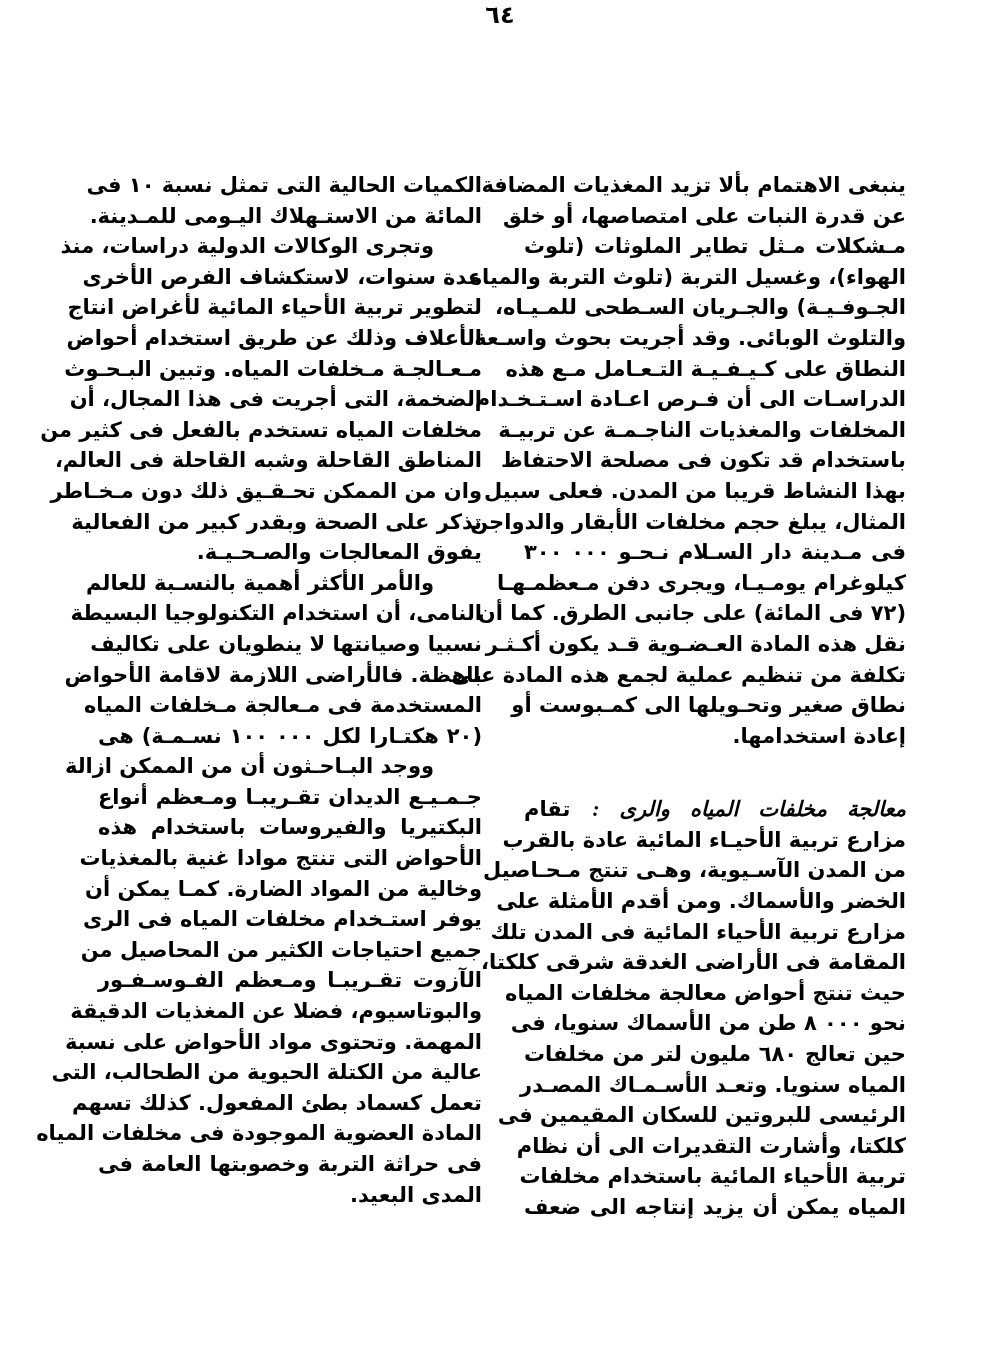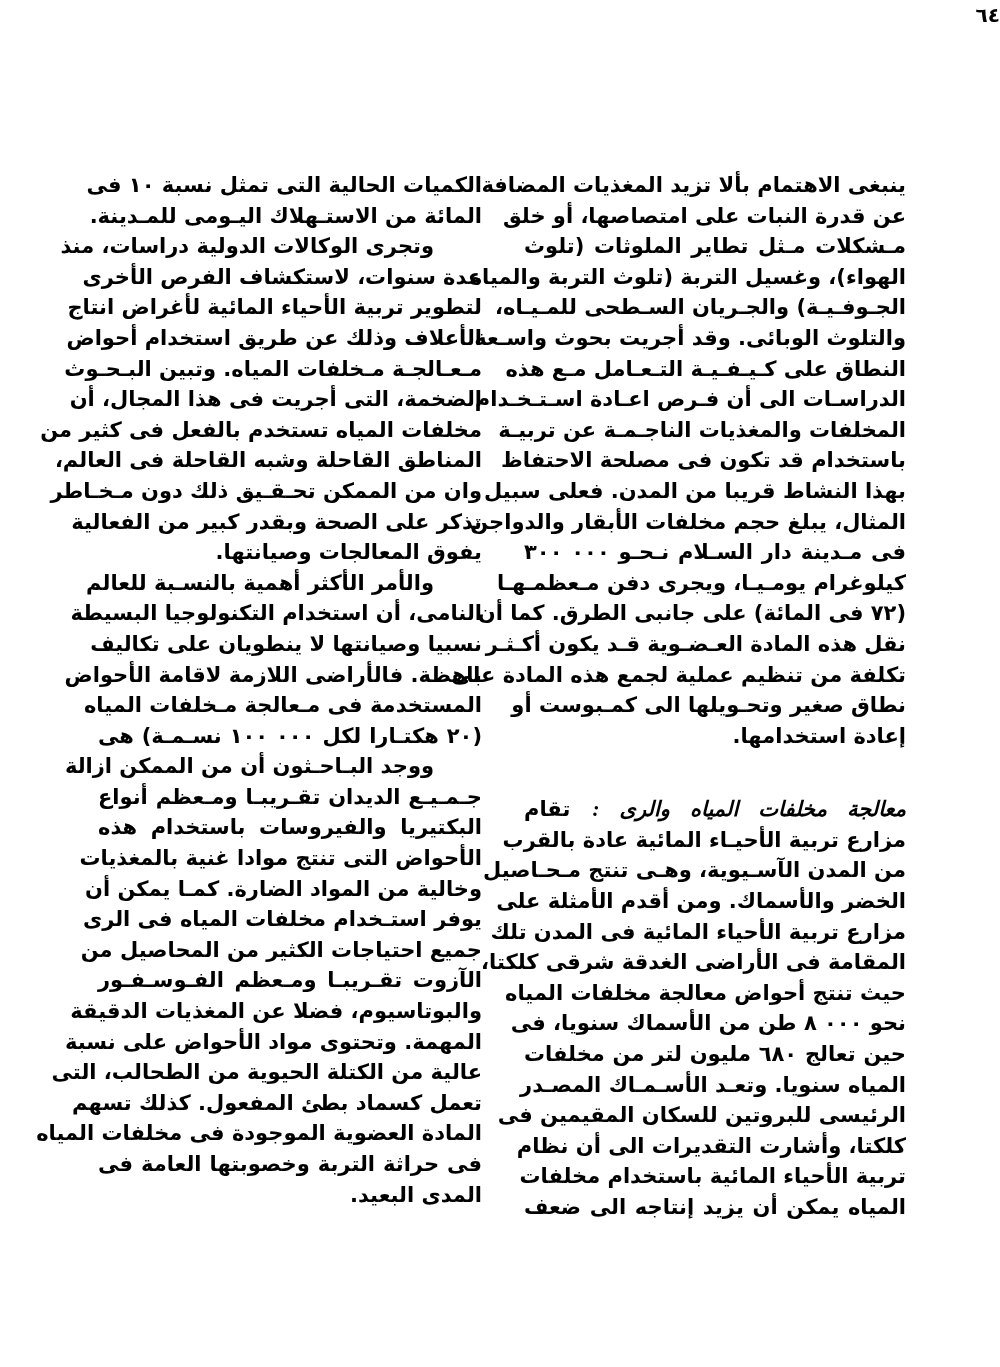--- a/index.html
+++ b/index.html
@@ -1,19 +1,19 @@
 <!DOCTYPE html>
 <html><head>
 <meta charset="utf-8">
 <style>
   html, body { margin: 0; padding: 0; background: #ffffff; }
   body { width: 1000px; height: 1367px; position: relative; overflow: hidden;
          font-family: "DejaVu Sans", sans-serif; color: #000; }
-  .page-number { position: absolute; top: 2px; left: 0; width: 1000px; text-align: right;
-                 font-size: 20px; font-weight: bold; line-height: 26px; }
+  .page-number { position: absolute; top: 2px; left: 0; width: 1000px; text-align: center;
+                 font-size: 24px; font-weight: bold; line-height: 26px; }
   .column { position: absolute; direction: rtl; }
   .col-right { left: 524px; width: 382px; top: 170px; }
   .col-left { left: 98px; width: 384px; top: 170px; }
   .line { height: 30.6px; line-height: 30.6px; font-size: 21px; font-weight: bold;
           white-space: nowrap; text-align: justify; text-align-last: justify;
           letter-spacing: -0.3px; overflow: visible; }
   .line.last { text-align-last: right; }
   .line.indent { padding-right: 48px; }
   .gap { height: 43px; }
   .heading { font-style: italic; font-weight: 900; font-family: Liberation Serif, serif; }
@@ -79,21 +79,21 @@
     <div class="line indent">وتجرى الوكالات الدولية دراسات، منذ</div>
     <div class="line">عدة سنوات، لاستكشاف الفرص الأخرى</div>
     <div class="line">لتطوير تربية الأحياء المائية لأغراض انتاج</div>
     <div class="line">الأعلاف وذلك عن طريق استخدام أحواض</div>
     <div class="line">مـعـالجـة مـخلفات المياه. وتبين البـحـوث</div>
     <div class="line">الضخمة، التى أجريت فى هذا المجال، أن</div>
     <div class="line">مخلفات المياه تستخدم بالفعل فى كثير من</div>
     <div class="line">المناطق القاحلة وشبه القاحلة فى العالم،</div>
     <div class="line">وان من الممكن تحـقـيق ذلك دون مـخـاطر</div>
     <div class="line">تذكر على الصحة وبقدر كبير من الفعالية</div>
-    <div class="line last">يفوق المعالجات وصيانتها.</div>
+    <div class="line last">يفوق المعالجات والصـحـيـة.</div>
   </div>
   <div>
     <div class="line indent">والأمر الأكثر أهمية بالنسـبة للعالم</div>
     <div class="line">النامى، أن استخدام التكنولوجيا البسيطة</div>
     <div class="line">نسبيا وصيانتها لا ينطويان على تكاليف</div>
     <div class="line">باهظة. فالأراضى اللازمة لاقامة الأحواض</div>
     <div class="line">المستخدمة فى مـعالجة مـخلفات المياه</div>
     <div class="line">(٢٠ هكتـارا لكل ٠٠٠ ١٠٠ نسـمـة) هى</div>
   </div>
   <div>

